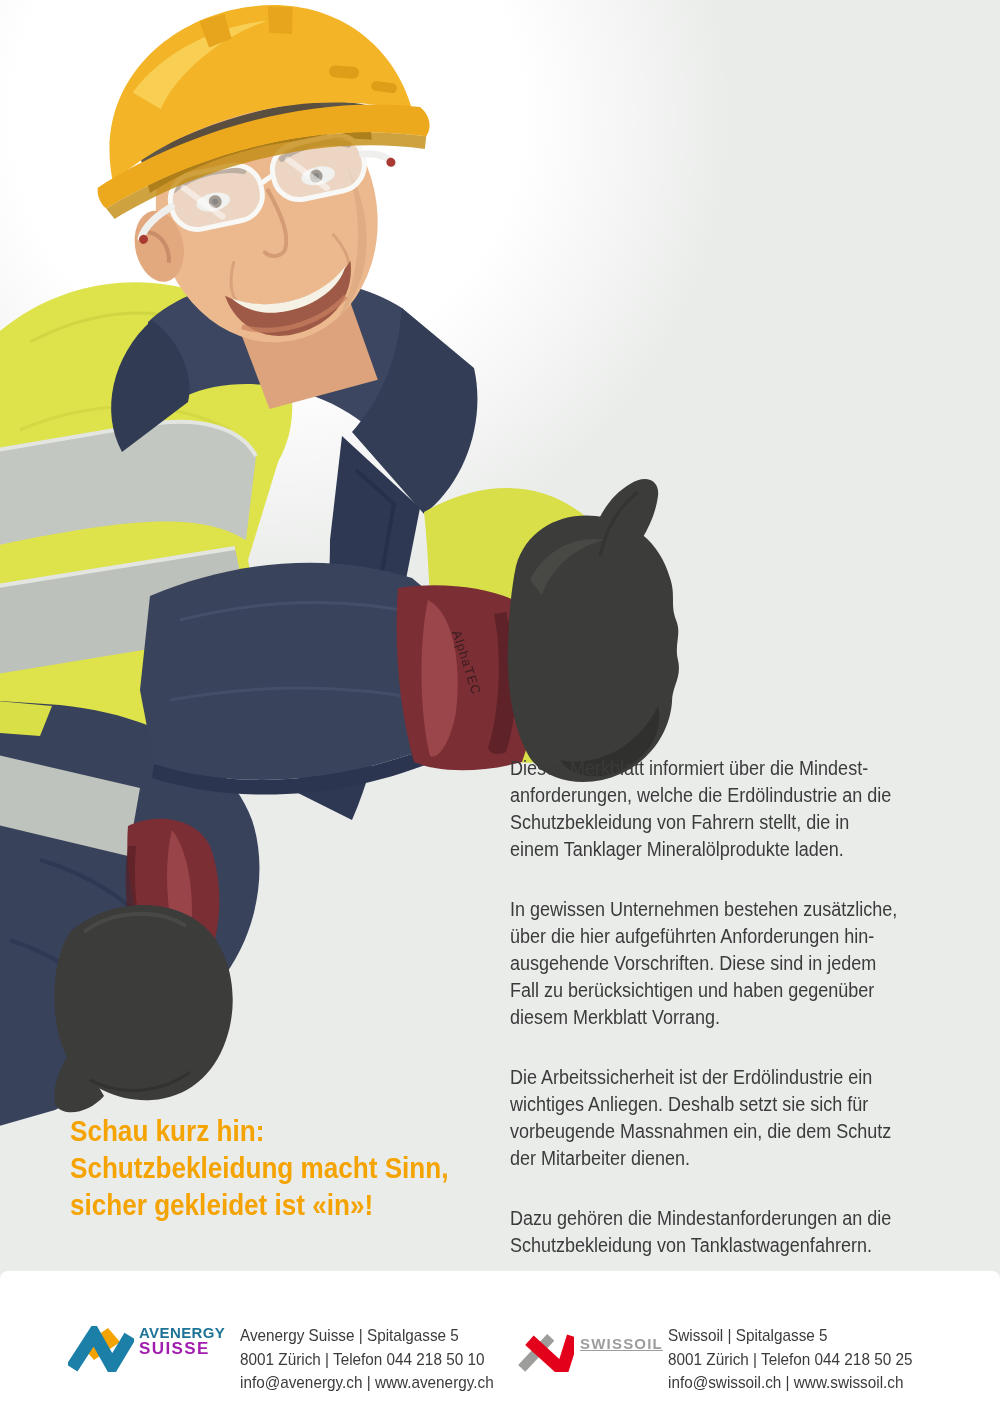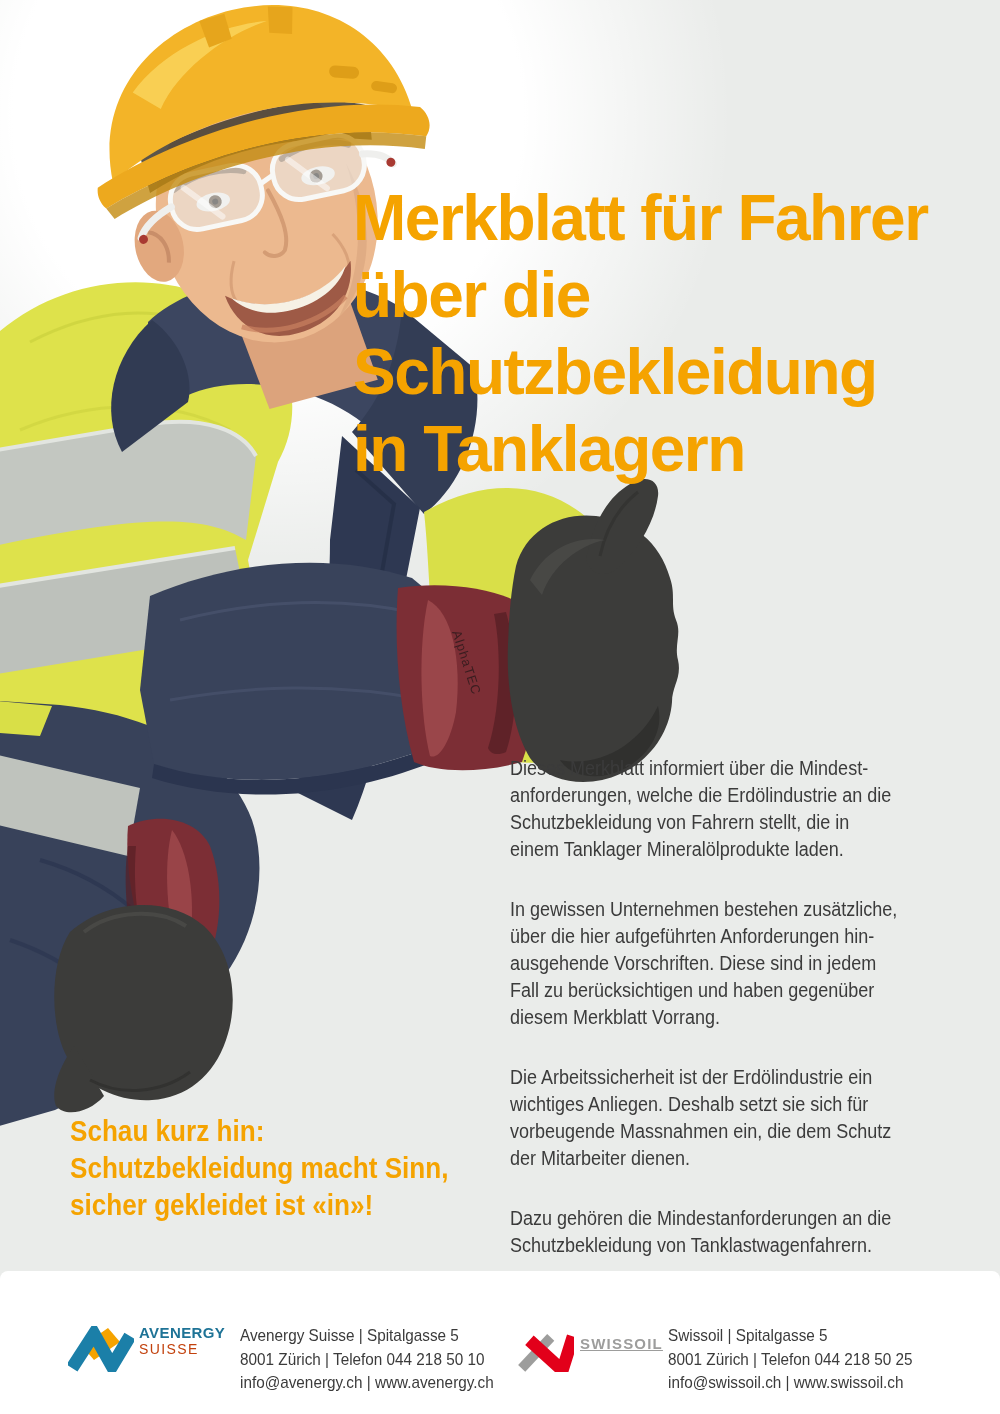--- a/index.html
+++ b/index.html
@@ -41,21 +41,21 @@
   .brand-mark{position:absolute;}
   .avenergy-mark{left:68px; top:55px; width:66px; height:46px;}
   .swissoil-mark{left:512px; top:53px; width:62px; height:48px;}
   .avenergy-word{
     position:absolute; left:139px; top:54px; line-height:16px;
   }
   .avenergy-word .l1{
     display:block; font-size:15px; font-weight:700; letter-spacing:0.4px; color:#1E7396;
   }
   .avenergy-word .l2{
-    display:block; font-size:14px; font-weight:400; letter-spacing:1.4px; color:#c2410c;
+    display:block; font-size:17px; font-weight:700; letter-spacing:1.4px; color:#a21caf;
   }
   .swissoil-word{
     position:absolute; left:580px; top:64px;
     font-size:15px; font-weight:700; letter-spacing:1.2px; color:#9D9D9C;text-decoration:underline;
   }
   .address{
     position:absolute; top:53px; width:320px;
     transform:scaleX(0.90); transform-origin:left top;
     font-size:17px; line-height:23.5px; color:#3B3B3B; white-space:pre-line;
   }
@@ -178,24 +178,20 @@
       <path d="M 128 826 C 158 812 196 818 210 846 C 224 884 222 930 206 966 L 158 982 C 138 936 124 874 128 826 Z" fill="#7C2E35"></path>
       <path d="M 172 830 C 188 850 196 896 190 940 L 176 950 C 166 908 164 862 172 830 Z" fill="#A04A4E" opacity="0.8"></path>
       <path d="M 136 846 C 132 894 140 942 152 972 L 142 976 C 128 940 122 884 128 846 Z" fill="#571F25" opacity="0.7"></path>
       <path d="M 70 932 C 108 898 170 896 204 926 C 232 952 240 1000 226 1040 C 214 1076 186 1098 152 1100 C 120 1102 88 1088 70 1062 C 50 1032 48 966 70 932 Z" fill="#3C3C3A"></path>
       <path d="M 74 1046 C 60 1066 50 1090 56 1106 C 66 1118 90 1112 104 1096 C 96 1082 84 1062 74 1046 Z" fill="#3C3C3A"></path>
       <path d="M 90 1080 C 120 1096 160 1094 190 1072" stroke="#2B2B29" stroke-width="3" fill="none" opacity="0.6"></path>
       <path d="M 84 932 C 112 910 158 908 186 926" stroke="#4B4B48" stroke-width="4" fill="none" opacity="0.8"></path>
     </g>
   </svg>
 
-  <h1 class="headline">Merkblatt für Fahrer
-über die
-Schutzbekleidung
-in Tanklagern</h1>
 
   <div class="intro">
     <p>Dieses Merkblatt informiert über die Mindest-
 anforderungen, welche die Erdölindustrie an die
 Schutzbekleidung von Fahrern stellt, die in
 einem Tanklager Mineralölprodukte laden.</p>
     <p>In gewissen Unternehmen bestehen zusätzliche,
 über die hier aufgeführten Anforderungen hin-
 ausgehende Vorschriften. Diese sind in jedem
 Fall zu berücksichtigen und haben gegenüber

